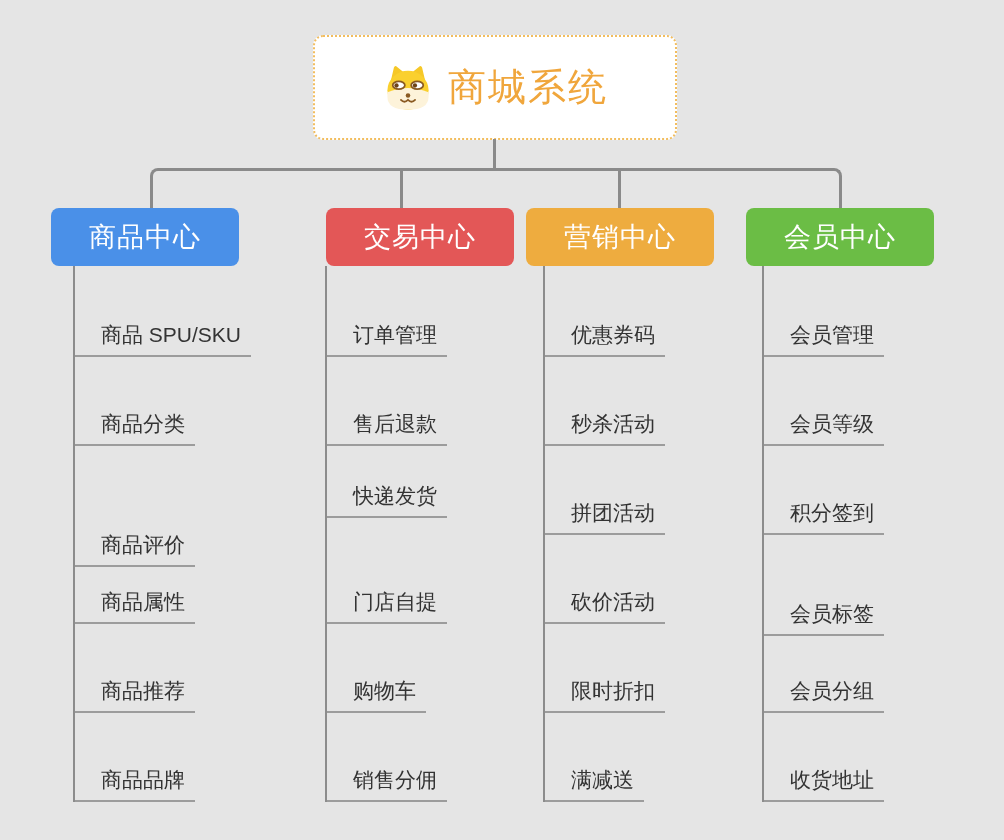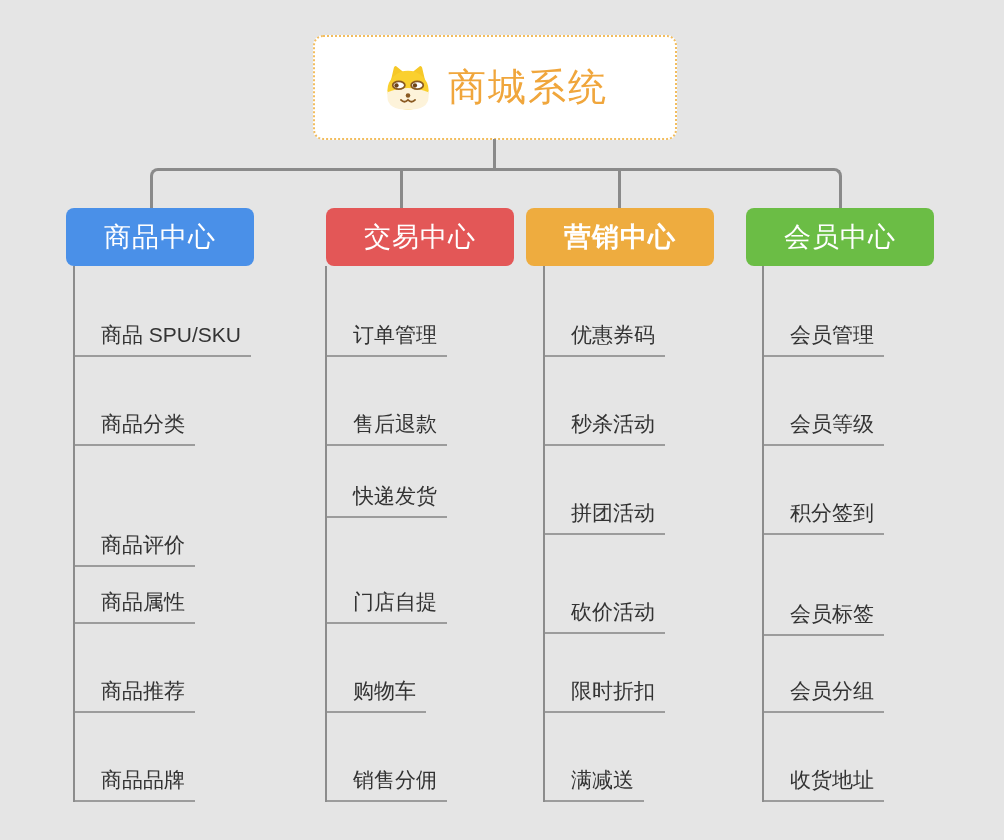--- a/index.html
+++ b/index.html
@@ -85,46 +85,46 @@
         <path d="M17.5,33 Q20.7,36.4 24,33 Q27.3,36.4 30.5,33" fill="none" stroke="#8a5a22" stroke-width="1.7" stroke-linecap="round"></path>
       </svg>
     </span>
     <span class="root-title">商城系统</span>
   </div>
 
   <div class="root-trunk"></div>
   <div class="bus"></div>
 
   <div id="branches">
-      <div class="branch-box" style="left: 66px; background: rgb(74, 144, 232);">商品中心</div>
+      <div class="branch-box" style="left: 51px; background: rgb(74, 144, 232);">商品中心</div>
       <div class="branch-column" style="left: 73px;">
         <div class="branch-item" style="top: 57px;">商品 SPU/SKU</div>
         <div class="branch-item" style="top: 146px;">商品分类</div>
         <div class="branch-item" style="top: 235px; margin-top: 32px;">商品评价</div>
         <div class="branch-item" style="top: 324px;">商品属性</div>
         <div class="branch-item" style="top: 413px;">商品推荐</div>
         <div class="branch-item" style="top: 502px;">商品品牌</div>
       </div>
       <div class="drop" style="left: 400px;"></div>
       <div class="branch-box" style="left: 307px; background: rgb(227, 87, 87); margin-left: 19px;">交易中心</div>
       <div class="branch-column" style="left: 325px;">
         <div class="branch-item" style="top: 57px;">订单管理</div>
         <div class="branch-item" style="top: 146px;">售后退款</div>
         <div class="branch-item" style="top: 218px;">快递发货</div>
         <div class="branch-item" style="top: 324px;">门店自提</div>
         <div class="branch-item" style="top: 413px;">购物车</div>
         <div class="branch-item" style="top: 502px;">销售分佣</div>
       </div>
       <div class="drop" style="left: 618px;"></div>
-      <div class="branch-box" style="left: 526px; background: rgb(238, 172, 63); font-weight: bold;">营销中心</div>
+      <div class="branch-box" style="left: 526px; background: rgb(238, 172, 63);">营销中心</div>
       <div class="branch-column" style="left: 543px;">
         <div class="branch-item" style="top: 57px;">优惠券码</div>
         <div class="branch-item" style="top: 146px;">秒杀活动</div>
         <div class="branch-item" style="top: 235px;">拼团活动</div>
-        <div class="branch-item" style="top: 334px;">砍价活动</div>
+        <div class="branch-item" style="top: 324px;">砍价活动</div>
         <div class="branch-item" style="top: 413px;">限时折扣</div>
         <div class="branch-item" style="top: 502px;">满减送</div>
       </div>
       <div class="branch-box" style="left: 746px; background: rgb(107, 189, 69);">会员中心</div>
       <div class="branch-column" style="left: 762px;">
         <div class="branch-item" style="top: 57px;">会员管理</div>
         <div class="branch-item" style="top: 146px;">会员等级</div>
         <div class="branch-item" style="top: 235px;">积分签到</div>
         <div class="branch-item" style="top: 324px; margin-top: 12px;">会员标签</div>
         <div class="branch-item" style="top: 413px;">会员分组</div>

